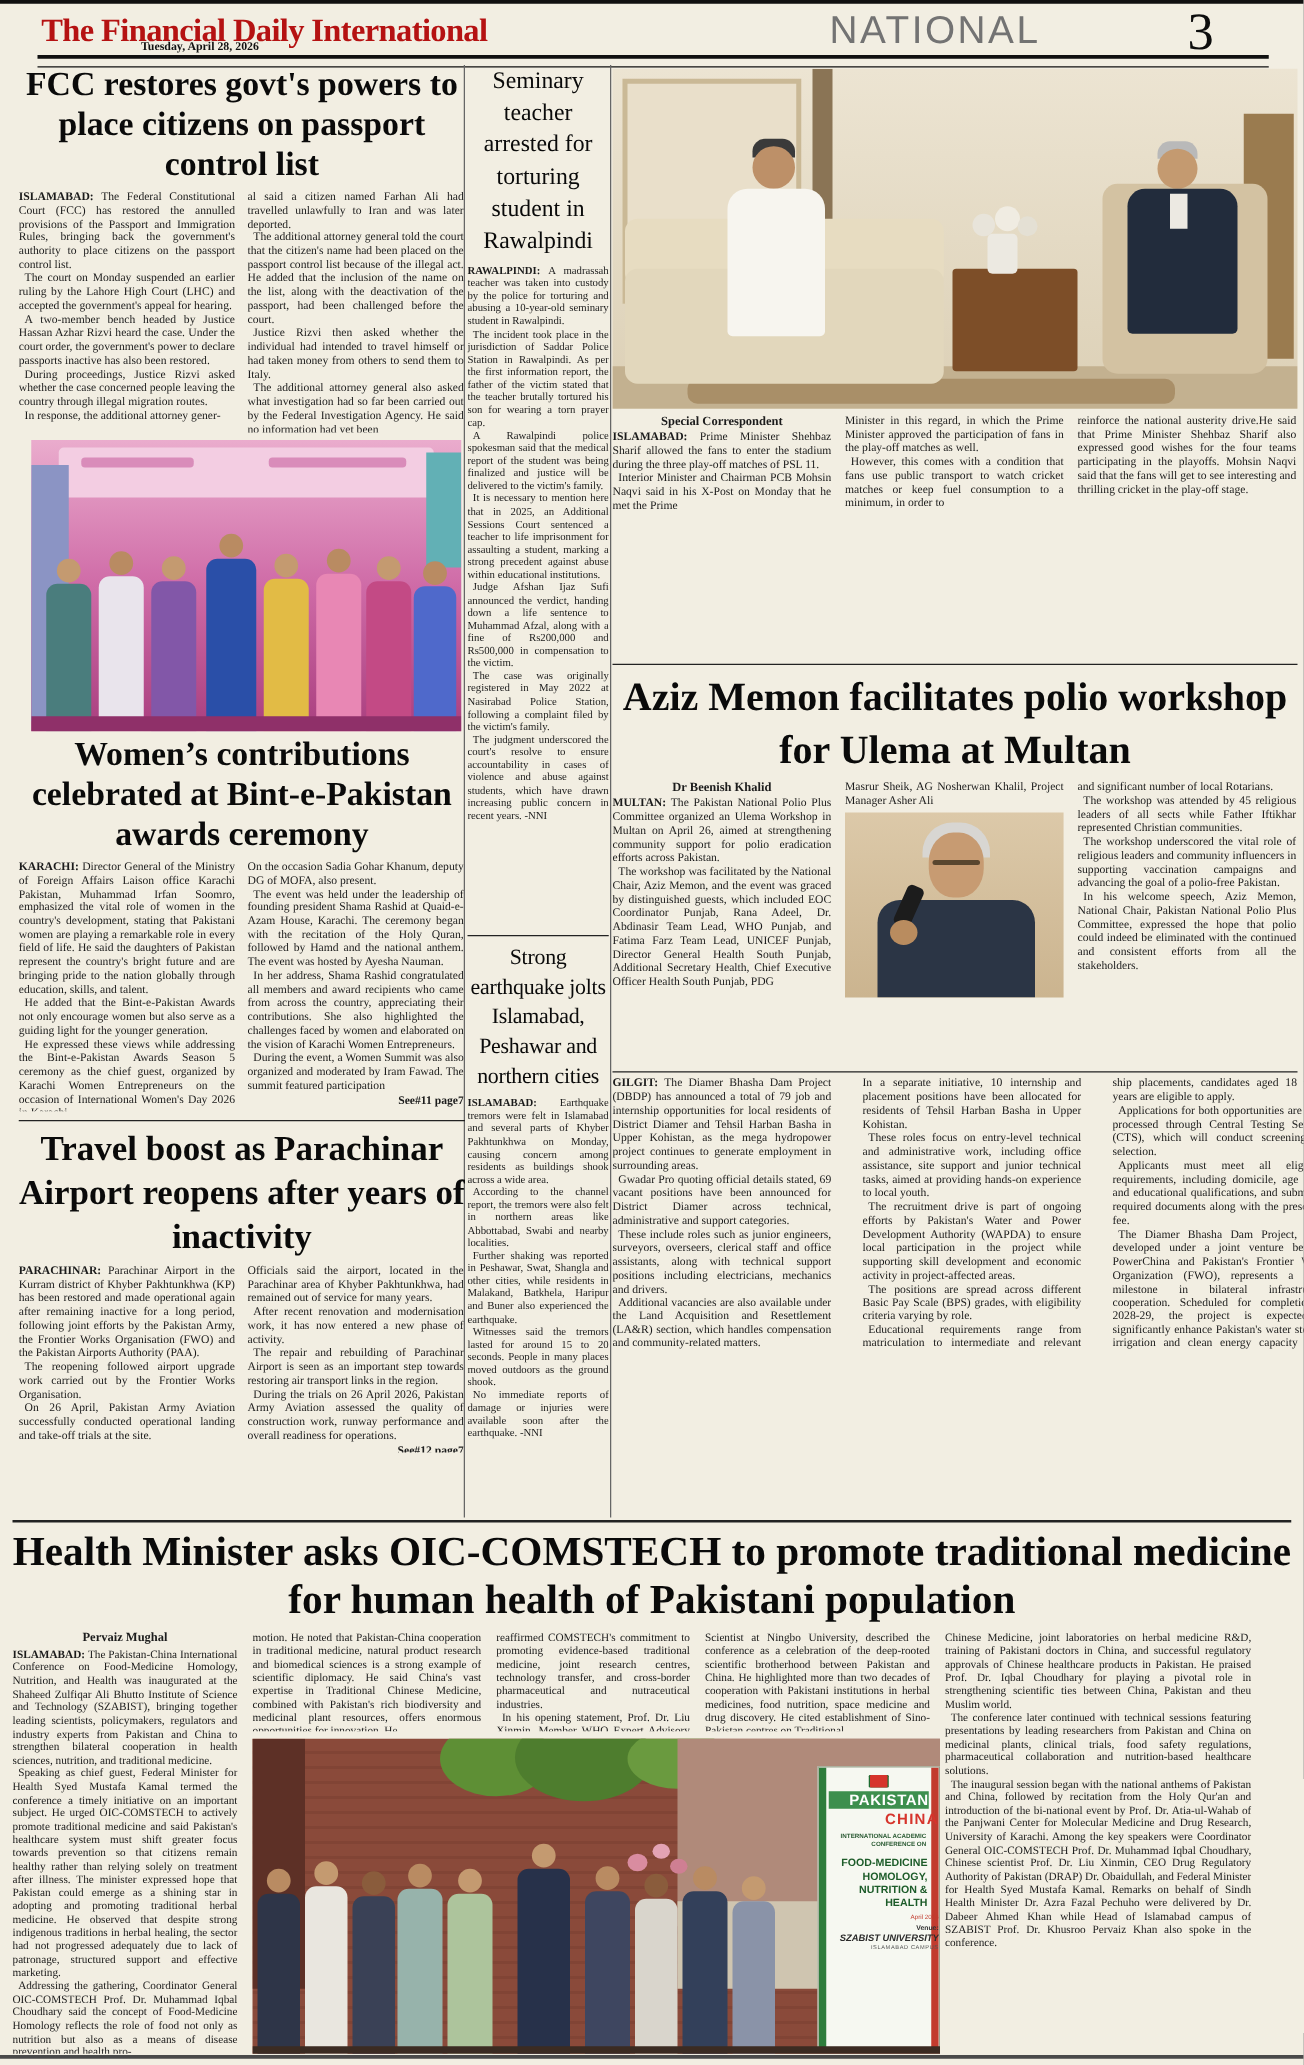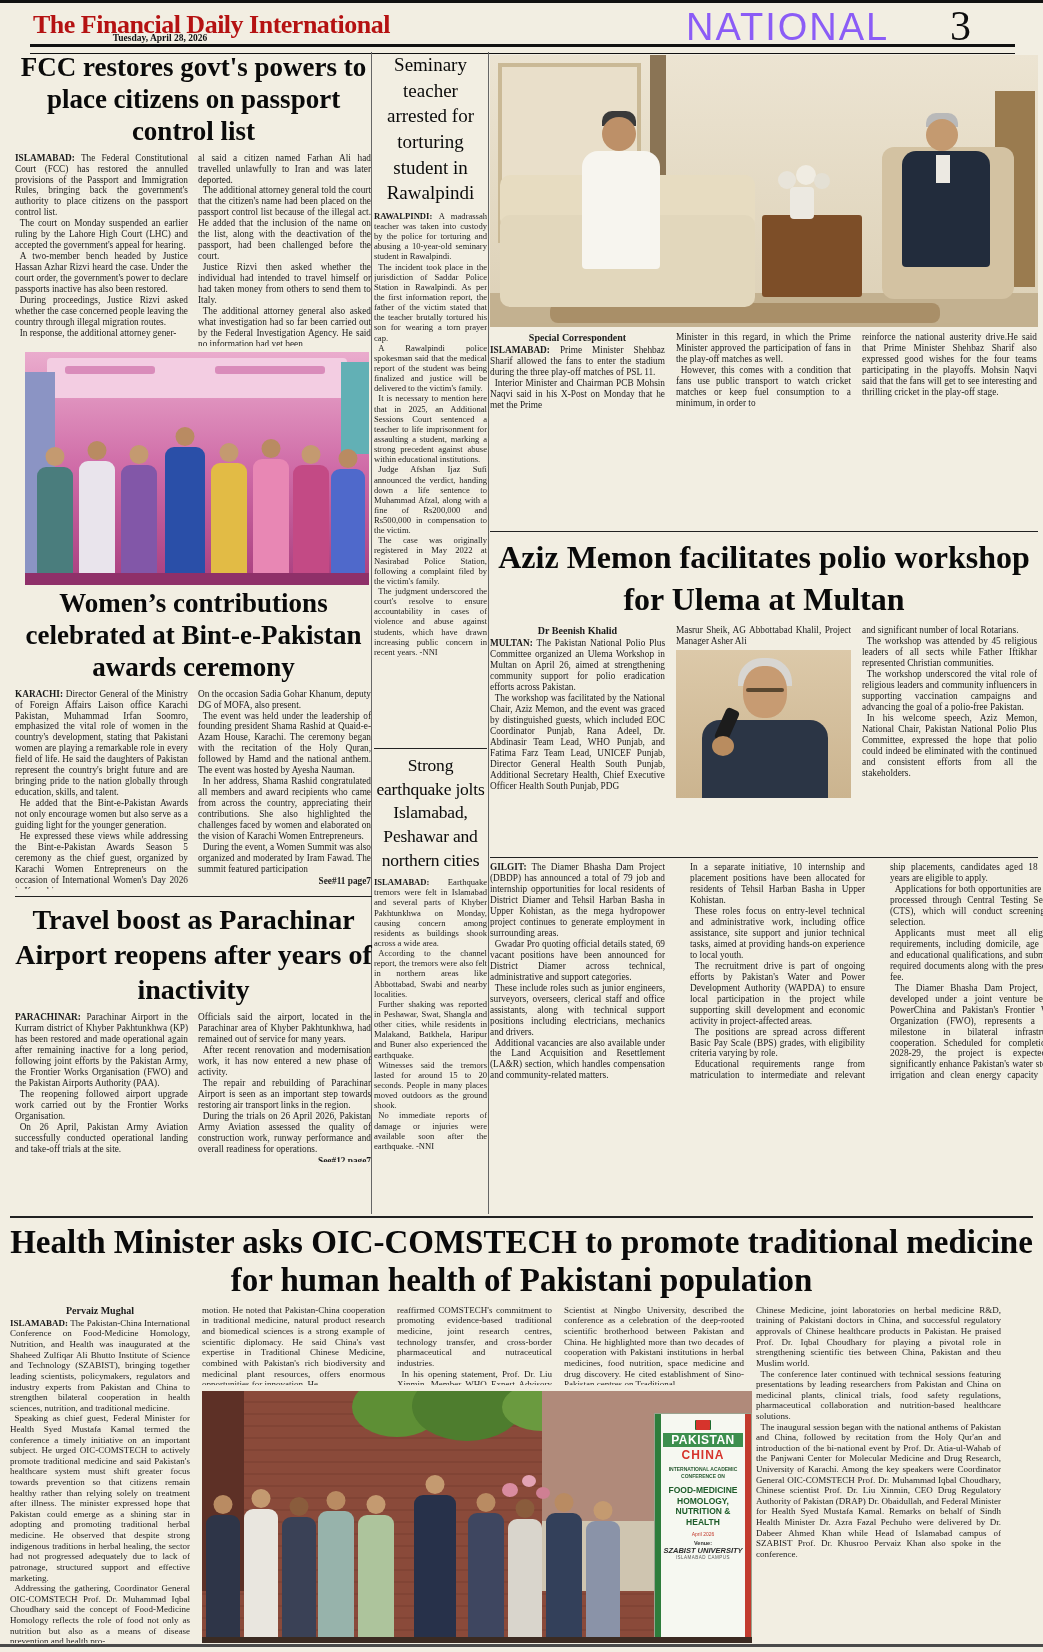--- a/index.html
+++ b/index.html
@@ -3,23 +3,23 @@
 <meta charset="utf-8">
 <style>
   html,body{margin:0;padding:0;background:#888}
   .page{position:relative;width:1043px;height:1652px;margin:0 auto;background:#f2eee2;
         font-family:"Liberation Serif",serif;color:#1c1c1c;overflow:hidden}
   .topbar{position:absolute;left:0;top:0;width:100%;height:3px;background:#111}
   .mast-title{position:absolute;left:33px;top:10px;font-size:26px;font-weight:bold;color:#b51212;
               letter-spacing:-0.5px;font-family:"Liberation Serif",serif}
   .mast-date{position:absolute;left:60px;top:33px;width:200px;text-align:center;
              font-size:9.5px;font-weight:bold;color:#111}
-  .section-label{position:absolute;left:686px;top:6px;width:200px;text-align:center;
-                 font-family:"Liberation Sans",sans-serif;font-size:38px;font-weight:500;
-                 letter-spacing:2px;color:#8b5cf6}
+  .section-label{position:absolute;left:648px;top:6px;width:200px;text-align:center;
+                 font-family:"Liberation Sans",sans-serif;font-size:31px;font-weight:500;
+                 letter-spacing:2px;color:#737373}
   .page-num{position:absolute;left:950px;top:2px;font-size:42px;color:#0d0d0d}
   .header-rule{position:absolute;left:30px;top:44px;width:985px;height:6px;
                border-top:3px solid #111;border-bottom:1px solid #111}
   .art{position:absolute}
   .hl{font-weight:bold;text-align:center;color:#0a0a0a;margin:0 0 5px;line-height:1.18}
   .body{display:flex}
   .col{overflow:hidden;flex:none}
   .txt{font-size:9.3px;line-height:1.18;text-align:justify;white-space:pre-line;margin:0;color:#1b1b1b}
   .mid .txt{font-size:8.6px}
   .health .txt{font-size:9px}
@@ -30,21 +30,21 @@
   .rule-v{position:absolute;width:1px;background:#666}
   .photo{position:absolute;overflow:hidden}
   .photo *{position:absolute}
   .pf{position:absolute;border-radius:9px 9px 0 0}
   .pf::before{content:"";position:absolute;top:-20px;left:50%;transform:translateX(-50%);
               width:19px;height:19px;border-radius:50%;background:var(--skin,#b98b62)}
   .bottom-rule{position:absolute;left:0;top:1644px;width:100%;height:6px;
                border-top:3px solid #4a4a4a;border-bottom:1px solid #4a4a4a}
   
   .banner{position:absolute;background:#f6f8f1;border:1px solid #9aa38f;overflow:hidden;
-          font-family:"Liberation Sans",sans-serif;text-align:center}
+          font-family:"Liberation Sans",sans-serif;text-align:right}
   .banner .b-green{position:absolute;left:0;top:0;width:6px;height:100%;background:#2e7d3c}
   .banner .b-red{position:absolute;right:0;top:0;width:6px;height:100%;background:#c23b2e}
   .b-line{position:relative;display:block}
 </style>
 </head>
 <body>
 
 <div class="page">
 
   <div class="topbar"></div>
@@ -202,21 +202,21 @@
 
   <section class="art" style="left:490px;top:537px;width:548px">
     <h1 class="hl" style="font-size:32px;line-height:1.3">Aziz Memon facilitates polio workshop for Ulema at Multan</h1>
     <div class="body" style="gap:11px;height:228px">
       <div class="col" style="width:175px">
         <div class="byline">Dr Beenish Khalid</div>
         <p class="txt"><b class="dl">MULTAN: </b><span>The Pakistan National Polio Plus Committee organized an Ulema Workshop in Multan on April 26, aimed at strengthening community support for polio eradication efforts across Pakistan.
  The workshop was facilitated by the National Chair, Aziz Memon, and the event was graced by distinguished guests, which included EOC Coordinator Punjab, Rana Adeel, Dr. Abdinasir Team Lead, WHO Punjab, and Fatima Farz Team Lead, UNICEF Punjab, Director General Health South Punjab, Additional Secretary Health, Chief Executive Officer Health South Punjab, PDG</span></p>
       </div>
       <div class="col" style="width:175px">
-        <p class="txt"><span>Masrur Sheik, AG Abbottabad Khalil, Project Manager Asher Ali</span></p>
+        <p class="txt"><span>Masrur Sheik, AG Nosherwan Khalil, Project Manager Asher Ali</span></p>
         <div class="photo" style="position:relative;width:175px;height:148px;margin-top:3px;background:linear-gradient(180deg,#dcc9a9,#cbb48f)">
           <div style="left:62px;top:8px;width:54px;height:28px;background:#d8d6d2;border-radius:24px 24px 0 0"></div>
           <div style="left:67px;top:16px;width:44px;height:52px;background:#c79b72;border-radius:45%"></div>
           <div style="left:70px;top:38px;width:38px;height:4px;background:#59462f;border-radius:2px"></div>
           <div style="left:26px;top:70px;width:126px;height:78px;background:#2b3545;border-radius:18px 18px 0 0"></div>
           <div style="left:44px;top:58px;width:14px;height:34px;background:#1c1c1c;border-radius:4px;transform:rotate(24deg)"></div>
           <div style="left:36px;top:86px;width:22px;height:20px;background:#b98c5f;border-radius:50%"></div>
         </div>
       </div>
       <div class="col" style="width:175px">

